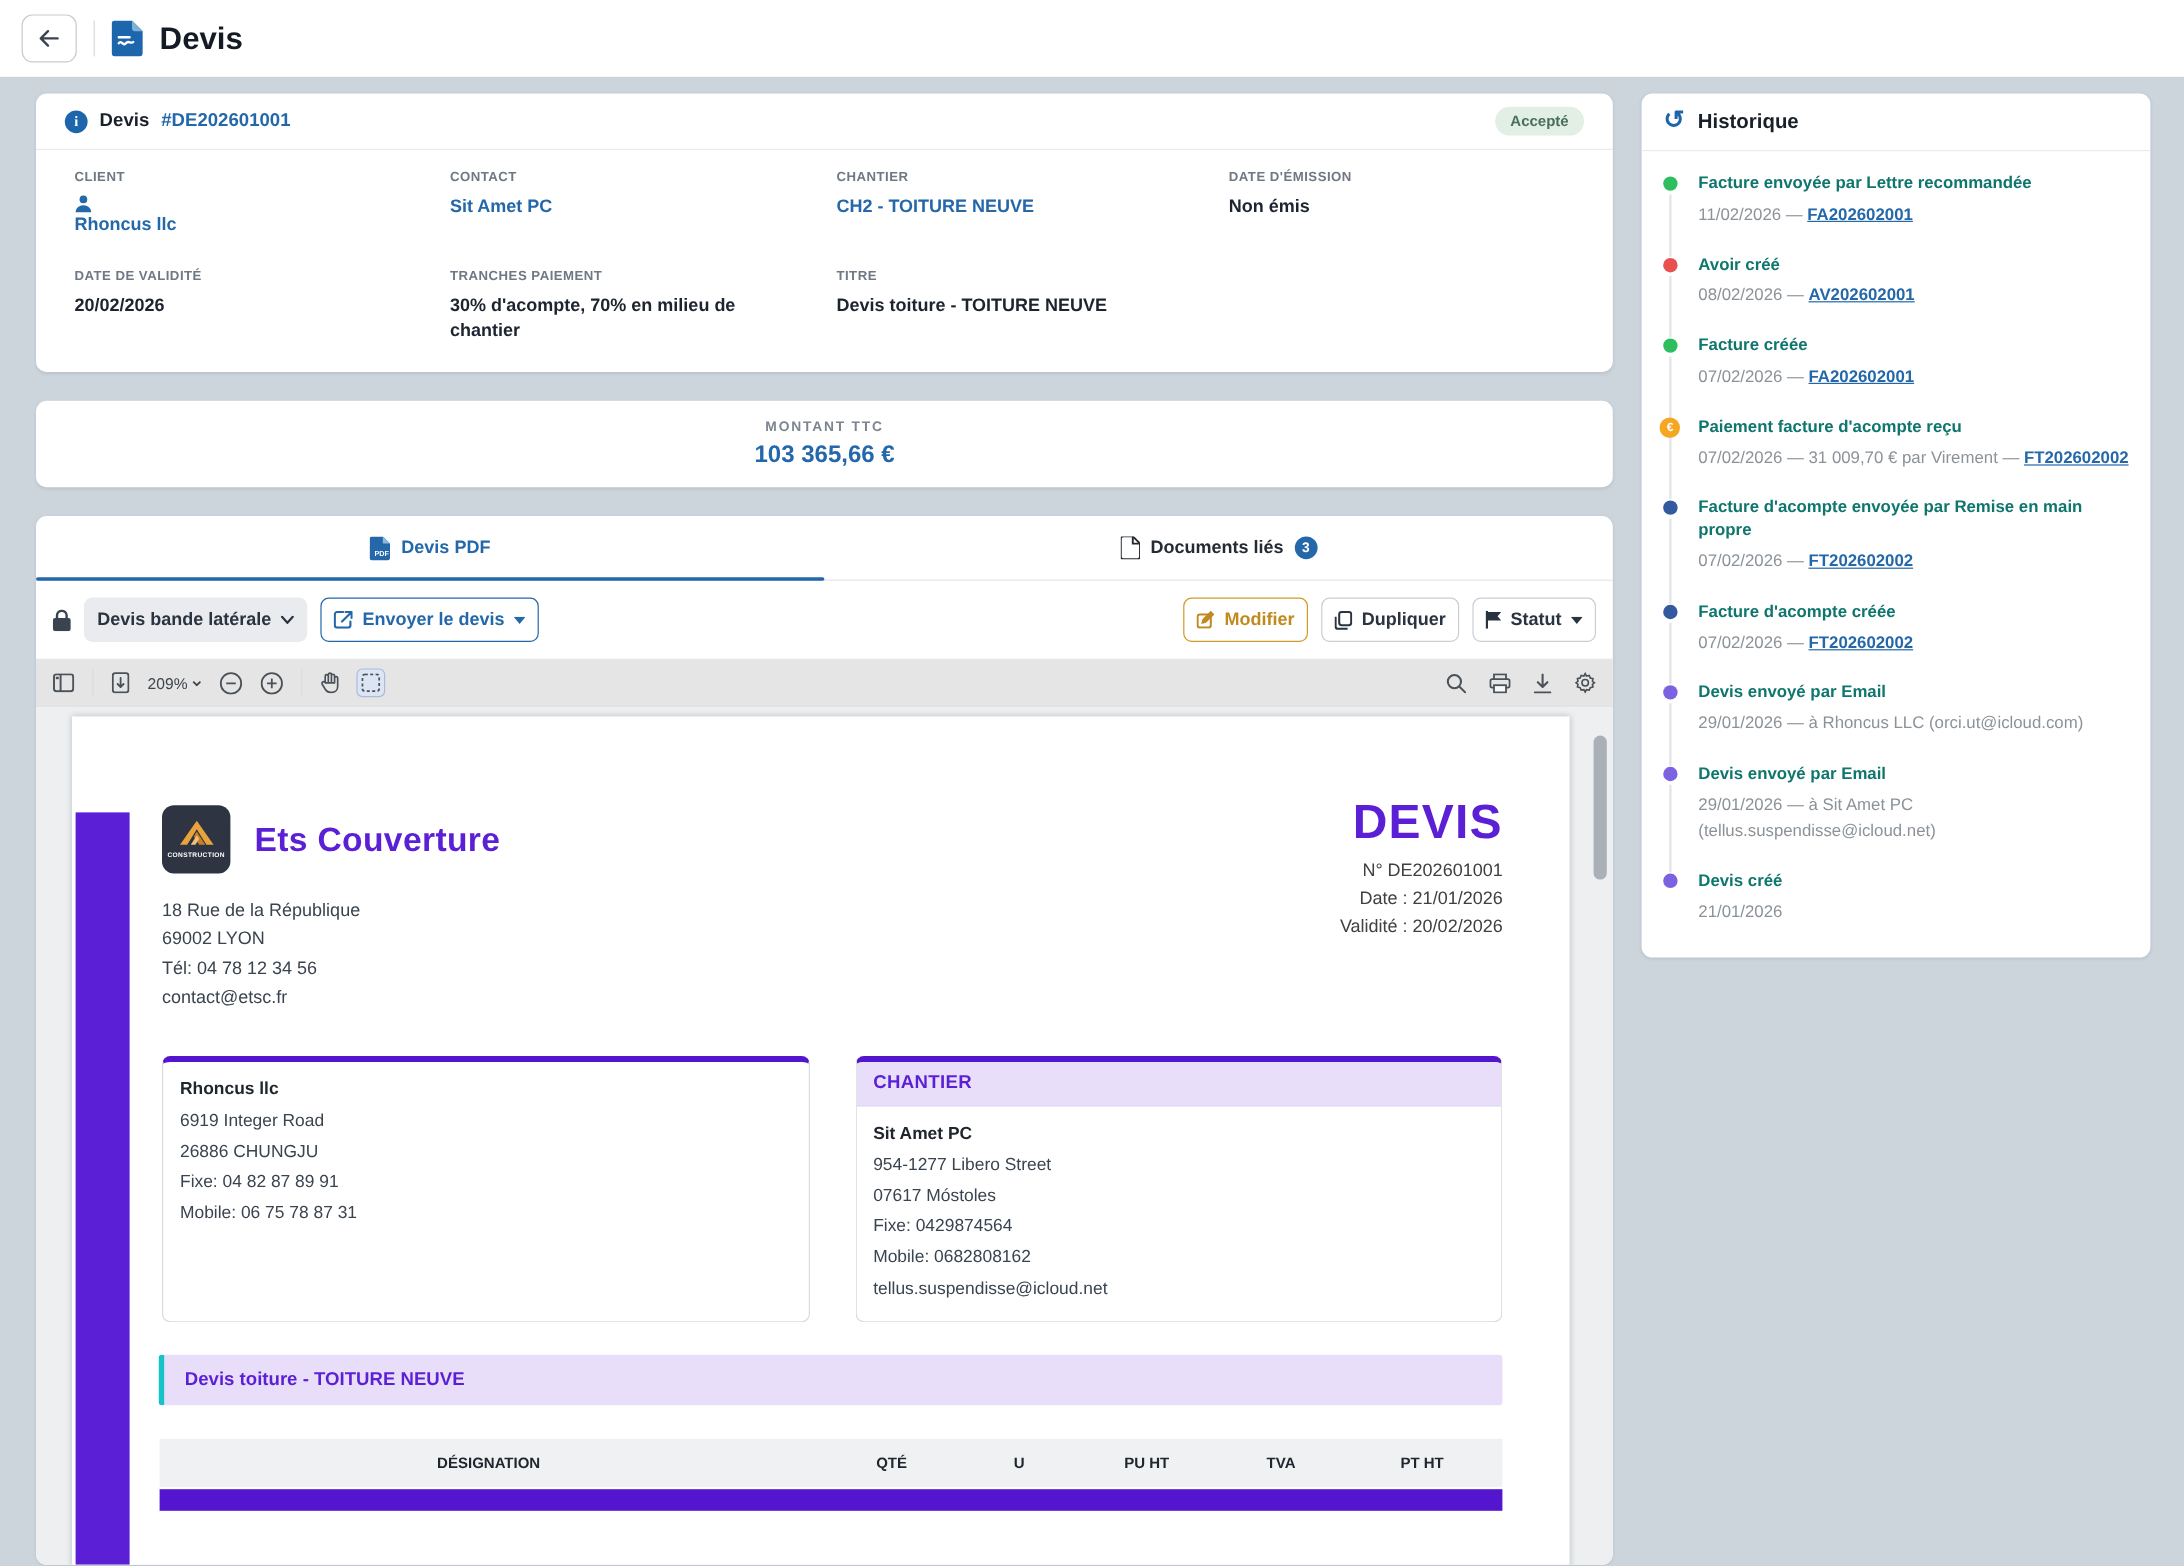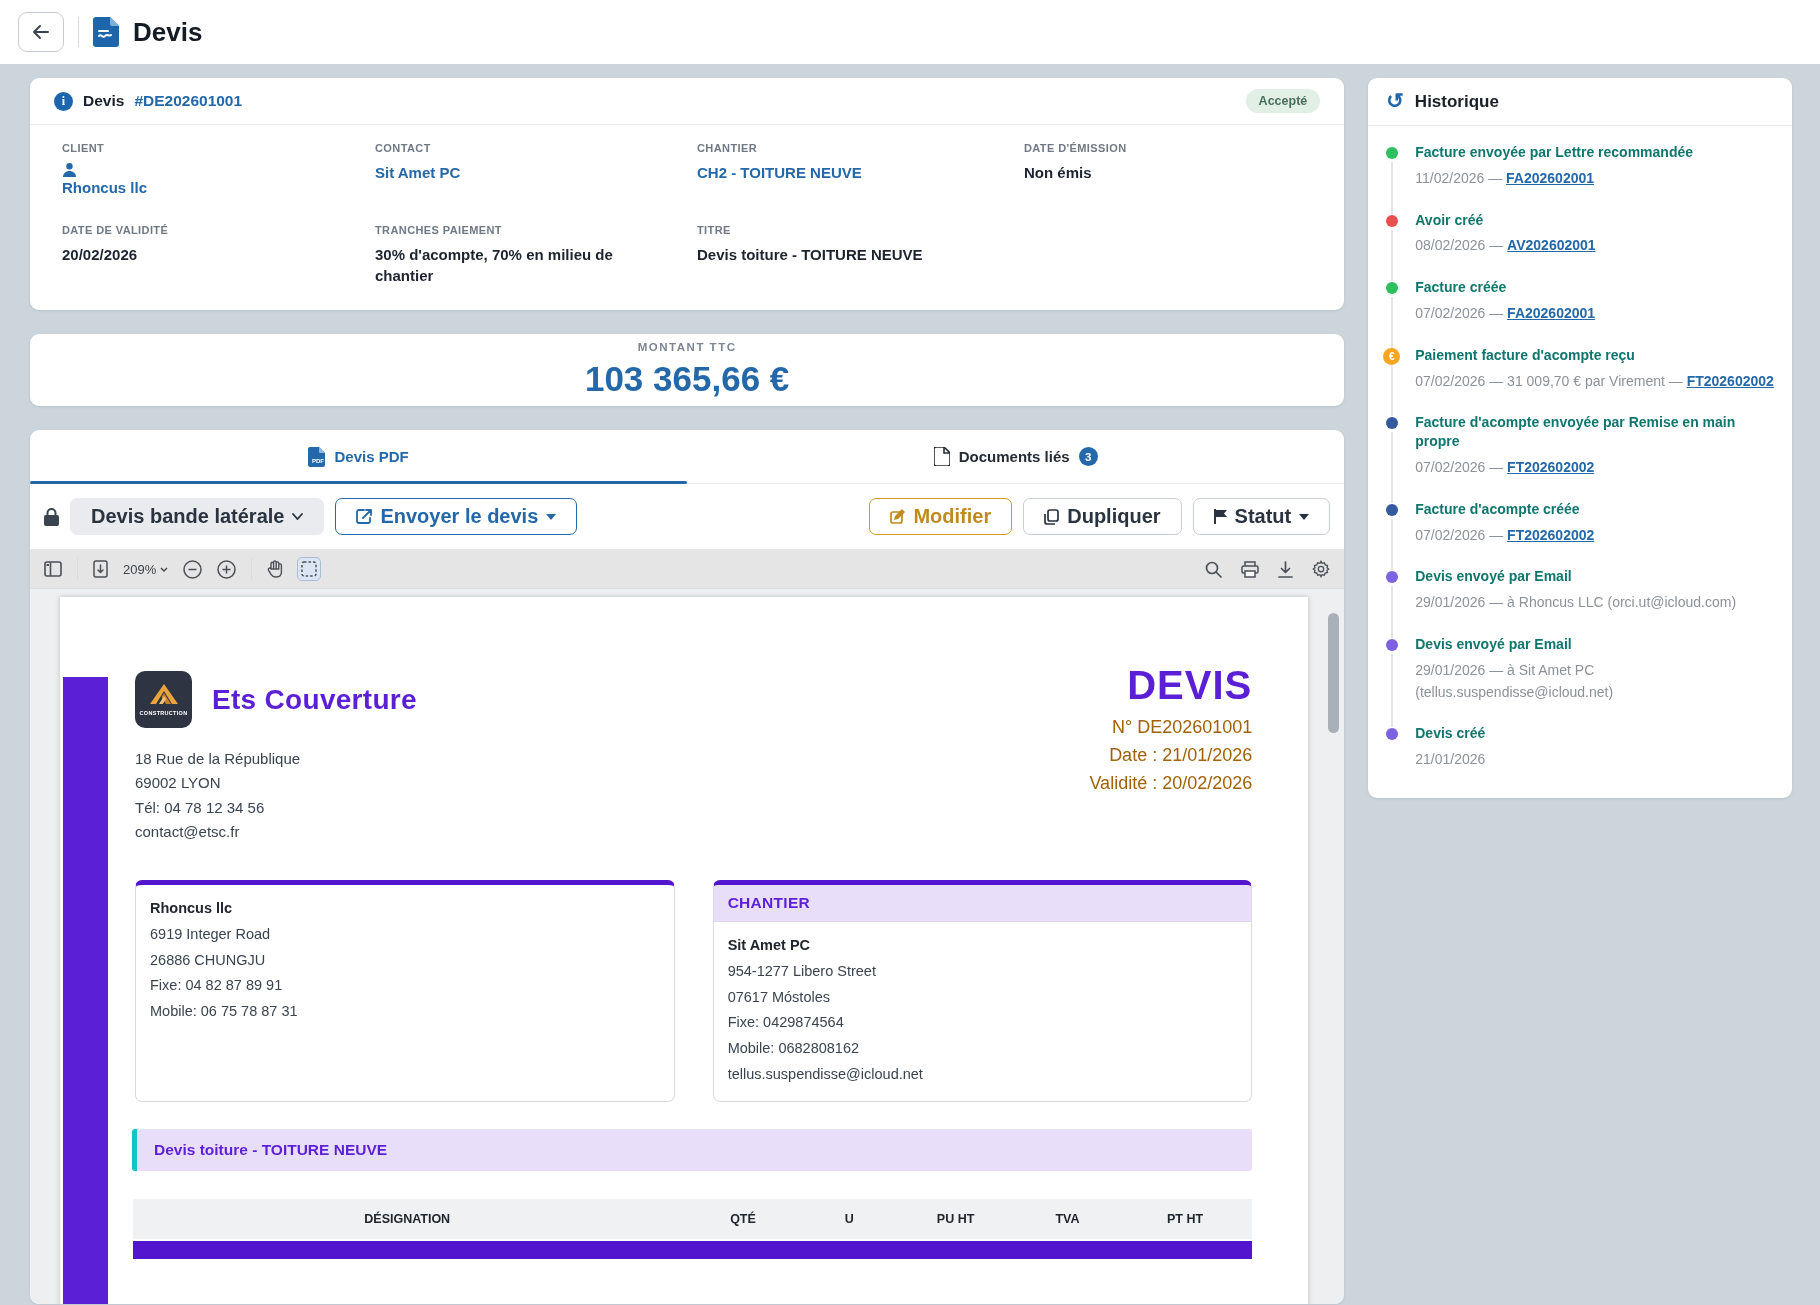--- a/index.html
+++ b/index.html
@@ -31,35 +31,35 @@
   .sum-body { display:grid; grid-template-columns:313px 322px 327px 1fr; row-gap:26px; padding:17px 32px 24px; }
   .fld-label { font-size:11px; font-weight:bold; letter-spacing:.4px; color:#6f7885; margin-bottom:8px; }
   .fld-value { font-size:15px; font-weight:bold; color:#1d2430; line-height:1.4; }
   .fld-value.link { color:#2468a9; cursor:pointer; }
   .fld-value .p-icon { vertical-align:-2px; margin-right:6px; }
   .fld-wrap { max-width:238px; }
 
   
   .amount-card { height:72px; display:flex; flex-direction:column; align-items:center; justify-content:center; gap:6px; }
   .amount-label { font-size:11.5px; letter-spacing:1.5px; color:#7c8591; font-weight:bold; }
-  .amount-value { font-size:35px; font-weight:bold; color:#2468a9; }
+  .amount-value { font-size:20px; font-weight:bold; color:#2468a9; }
 
   
   .pdf-card { height:874px; display:flex; flex-direction:column; overflow:hidden; }
   .tabs { display:flex; position:relative; border-bottom:1px solid #e5e7eb; height:54px; flex:none; }
   .tab { flex:1; display:flex; align-items:center; justify-content:center; gap:9px; cursor:pointer;
          font-size:15px; font-weight:bold; color:#252b34; }
   .tab.active { color:#2468a9; }
   .tab-underline { position:absolute; left:0; bottom:-1px; width:50%; height:3px; background:#2468a9; border-radius:2px; }
   .count-badge { width:19px; height:19px; border-radius:50%; background:#2468a9; color:#fff; font-size:11.5px;
                  font-weight:bold; display:flex; align-items:center; justify-content:center; }
 
   .action-bar { display:flex; align-items:center; gap:11px; padding:14px; flex:none; }
-  .btn { height:37px; display:inline-flex; align-items:center; gap:8px; padding:0 20px; border-radius:7px;
-         font-size:20px; font-weight:bold; cursor:pointer; background:#fff; border:1px solid #c9ced4; color:#2a3340; }
+  .btn { height:37px; display:inline-flex; align-items:center; gap:8px; padding:0 10px; border-radius:7px;
+         font-size:15px; font-weight:bold; cursor:pointer; background:#fff; border:1px solid #c9ced4; color:#2a3340; }
   .btn.gray-fill { background:#e9ebee; border:1px solid #e9ebee; }
   .btn.blue-line { border:1.5px solid #2468a9; color:#2468a9; }
   .btn.orange-line { border:1.5px solid #d19a26; color:#c08a1f; }
   .bar-right { margin-left:auto; display:flex; gap:11px; }
   .lock-wrap { color:#3a4450; display:flex; align-items:center; }
 
   
   .pdf-toolbar { height:40px; background:#e5e5e5; border-top:1px solid #e6e9ec; border-bottom:1px solid #dde1e5;
                  display:flex; align-items:center; padding:0 14px; gap:15px; color:#4a5158; flex:none; }
   .ptb-divider { width:1px; height:22px; background:#d8dce0; }
@@ -76,21 +76,21 @@
   .stripe { position:absolute; left:3px; top:80px; width:45px; height:740px; background:#5b1fd6; }
 
   .logo-row { position:absolute; left:75px; top:74px; display:flex; align-items:center; gap:20px; }
   .logo-box { width:57px; height:57px; background:#2e3442; border-radius:10px; display:flex; flex-direction:column;
               align-items:center; justify-content:center; gap:2px; }
   .logo-text { color:#fff; font-size:5.5px; font-weight:bold; letter-spacing:.3px; }
   .company-name { font-size:28px; font-weight:bold; color:#5b1fd6; letter-spacing:.3px; }
 
   .devis-block { position:absolute; right:56px; top:66px; text-align:right; }
   .devis-word { font-size:40px; font-weight:bold; color:#5b1fd6; margin-bottom:6px; letter-spacing:1px; }
-  .devis-meta { font-size:18px; color:#a16207; line-height:1.55; }
+  .devis-meta { font-size:15px; color:#404040; line-height:1.55; }
 
   .addr-block { position:absolute; left:75px; top:150px; font-size:15px; color:#3a4450; line-height:1.62; }
 
   .boxes-row { position:absolute; left:75px; right:56px; top:283px; display:flex; gap:38px; }
   .info-box { flex:1; border:1px solid #d8dce1; border-top:5px solid #5316ce; border-radius:7px; overflow:hidden; background:#fff; }
   .info-box-head { background:#e9def9; border-bottom:1px solid #e0d6f4; padding:9px 14px;
                    font-size:15.5px; font-weight:bold; color:#5b1fd6; letter-spacing:.3px; }
   .info-box-body { padding:11px 14px 13px; font-size:14.5px; color:#3a4450; line-height:1.78; }
   .info-box-body .bold-line { font-weight:bold; color:#20262e; }
 

